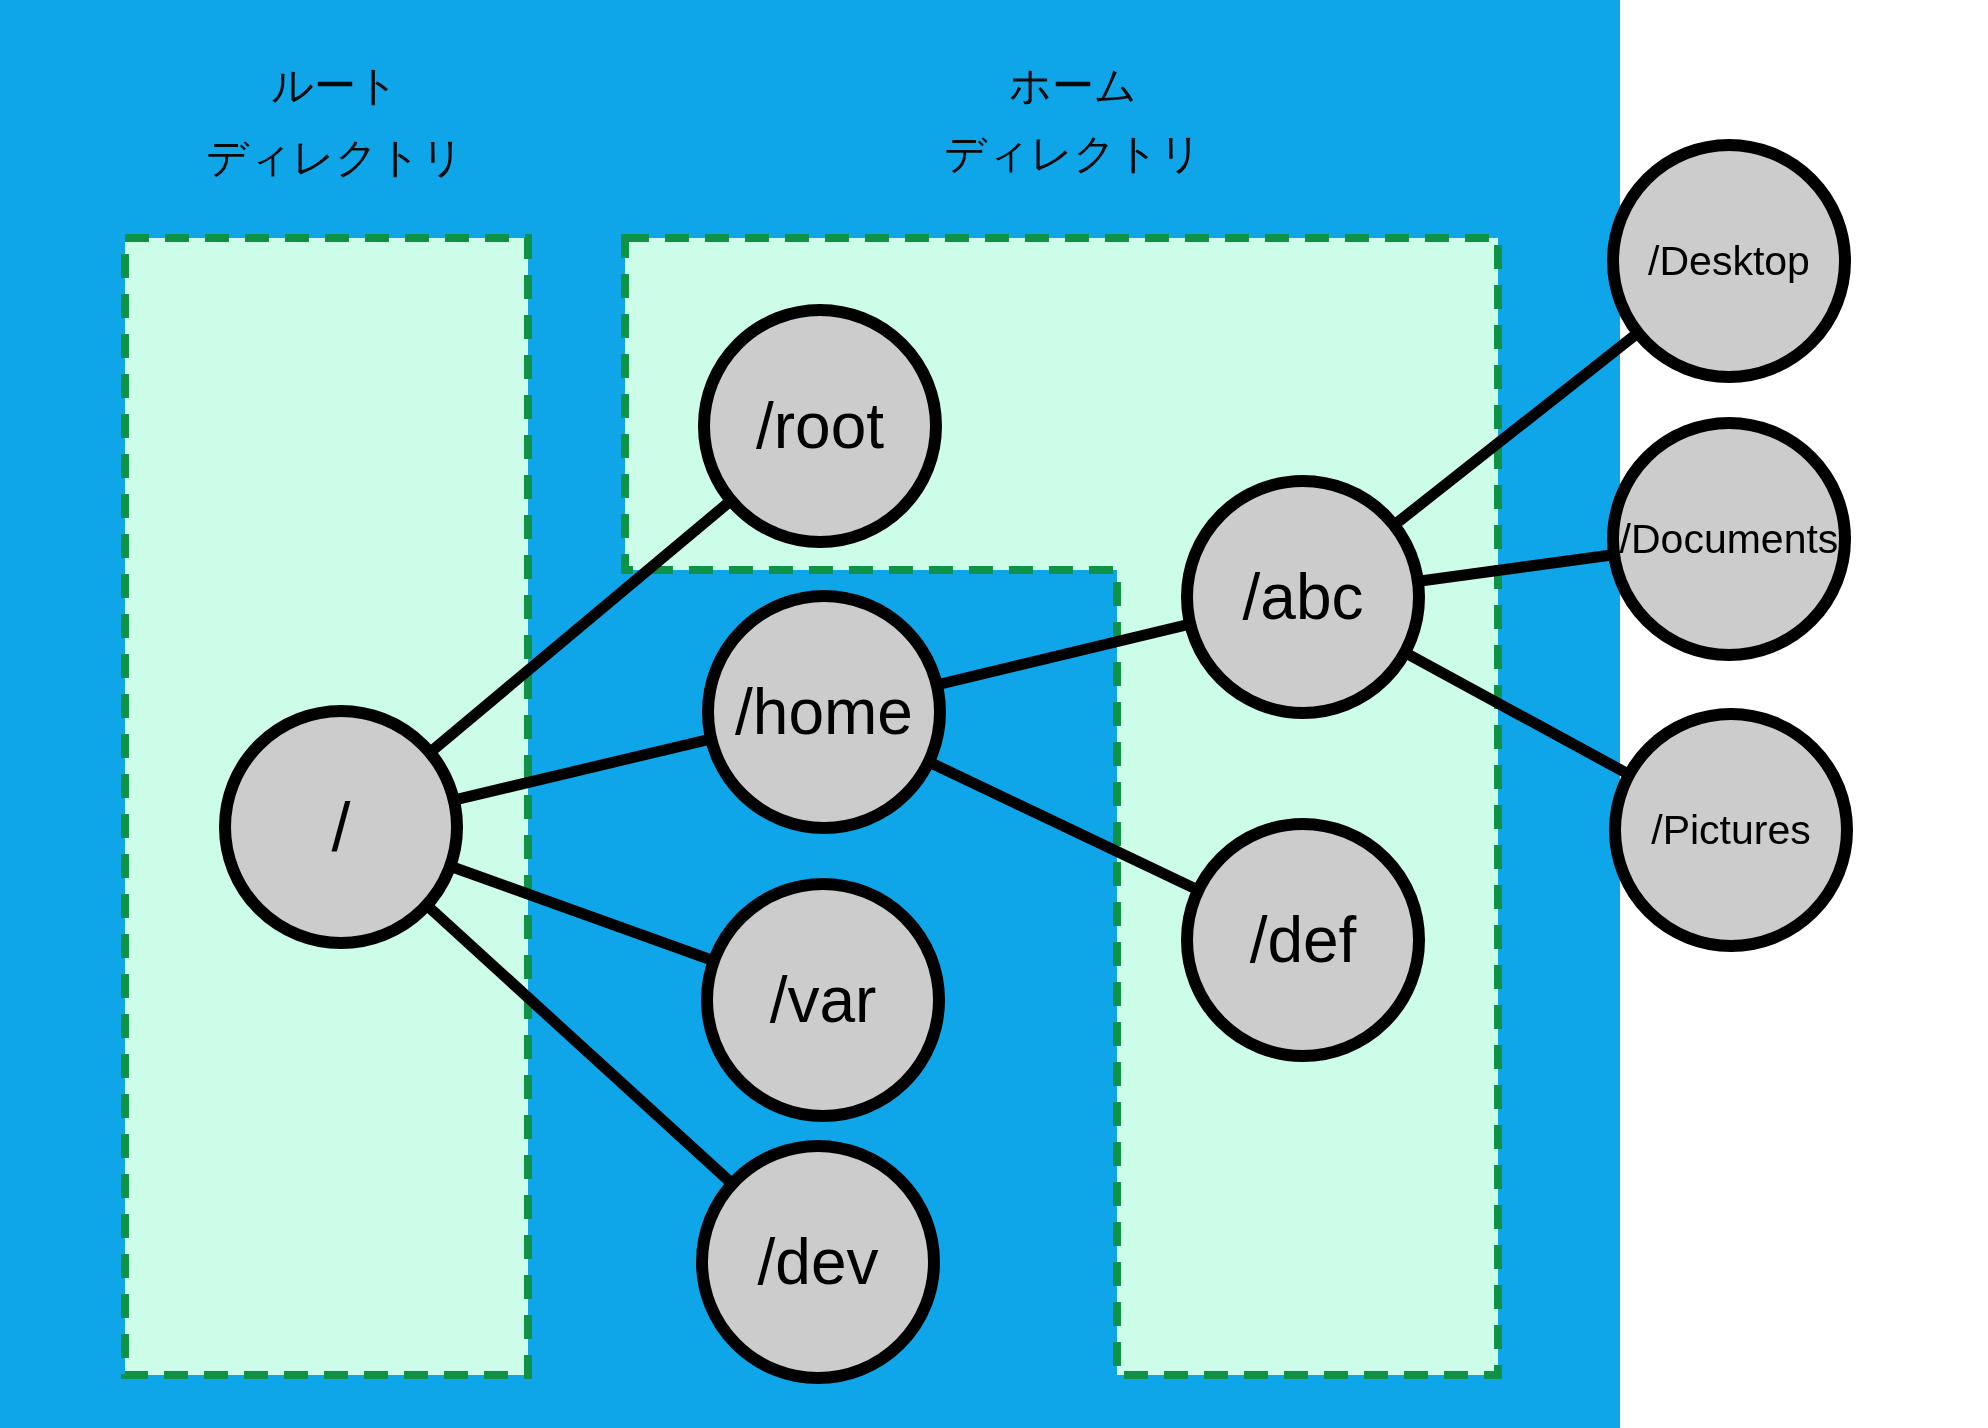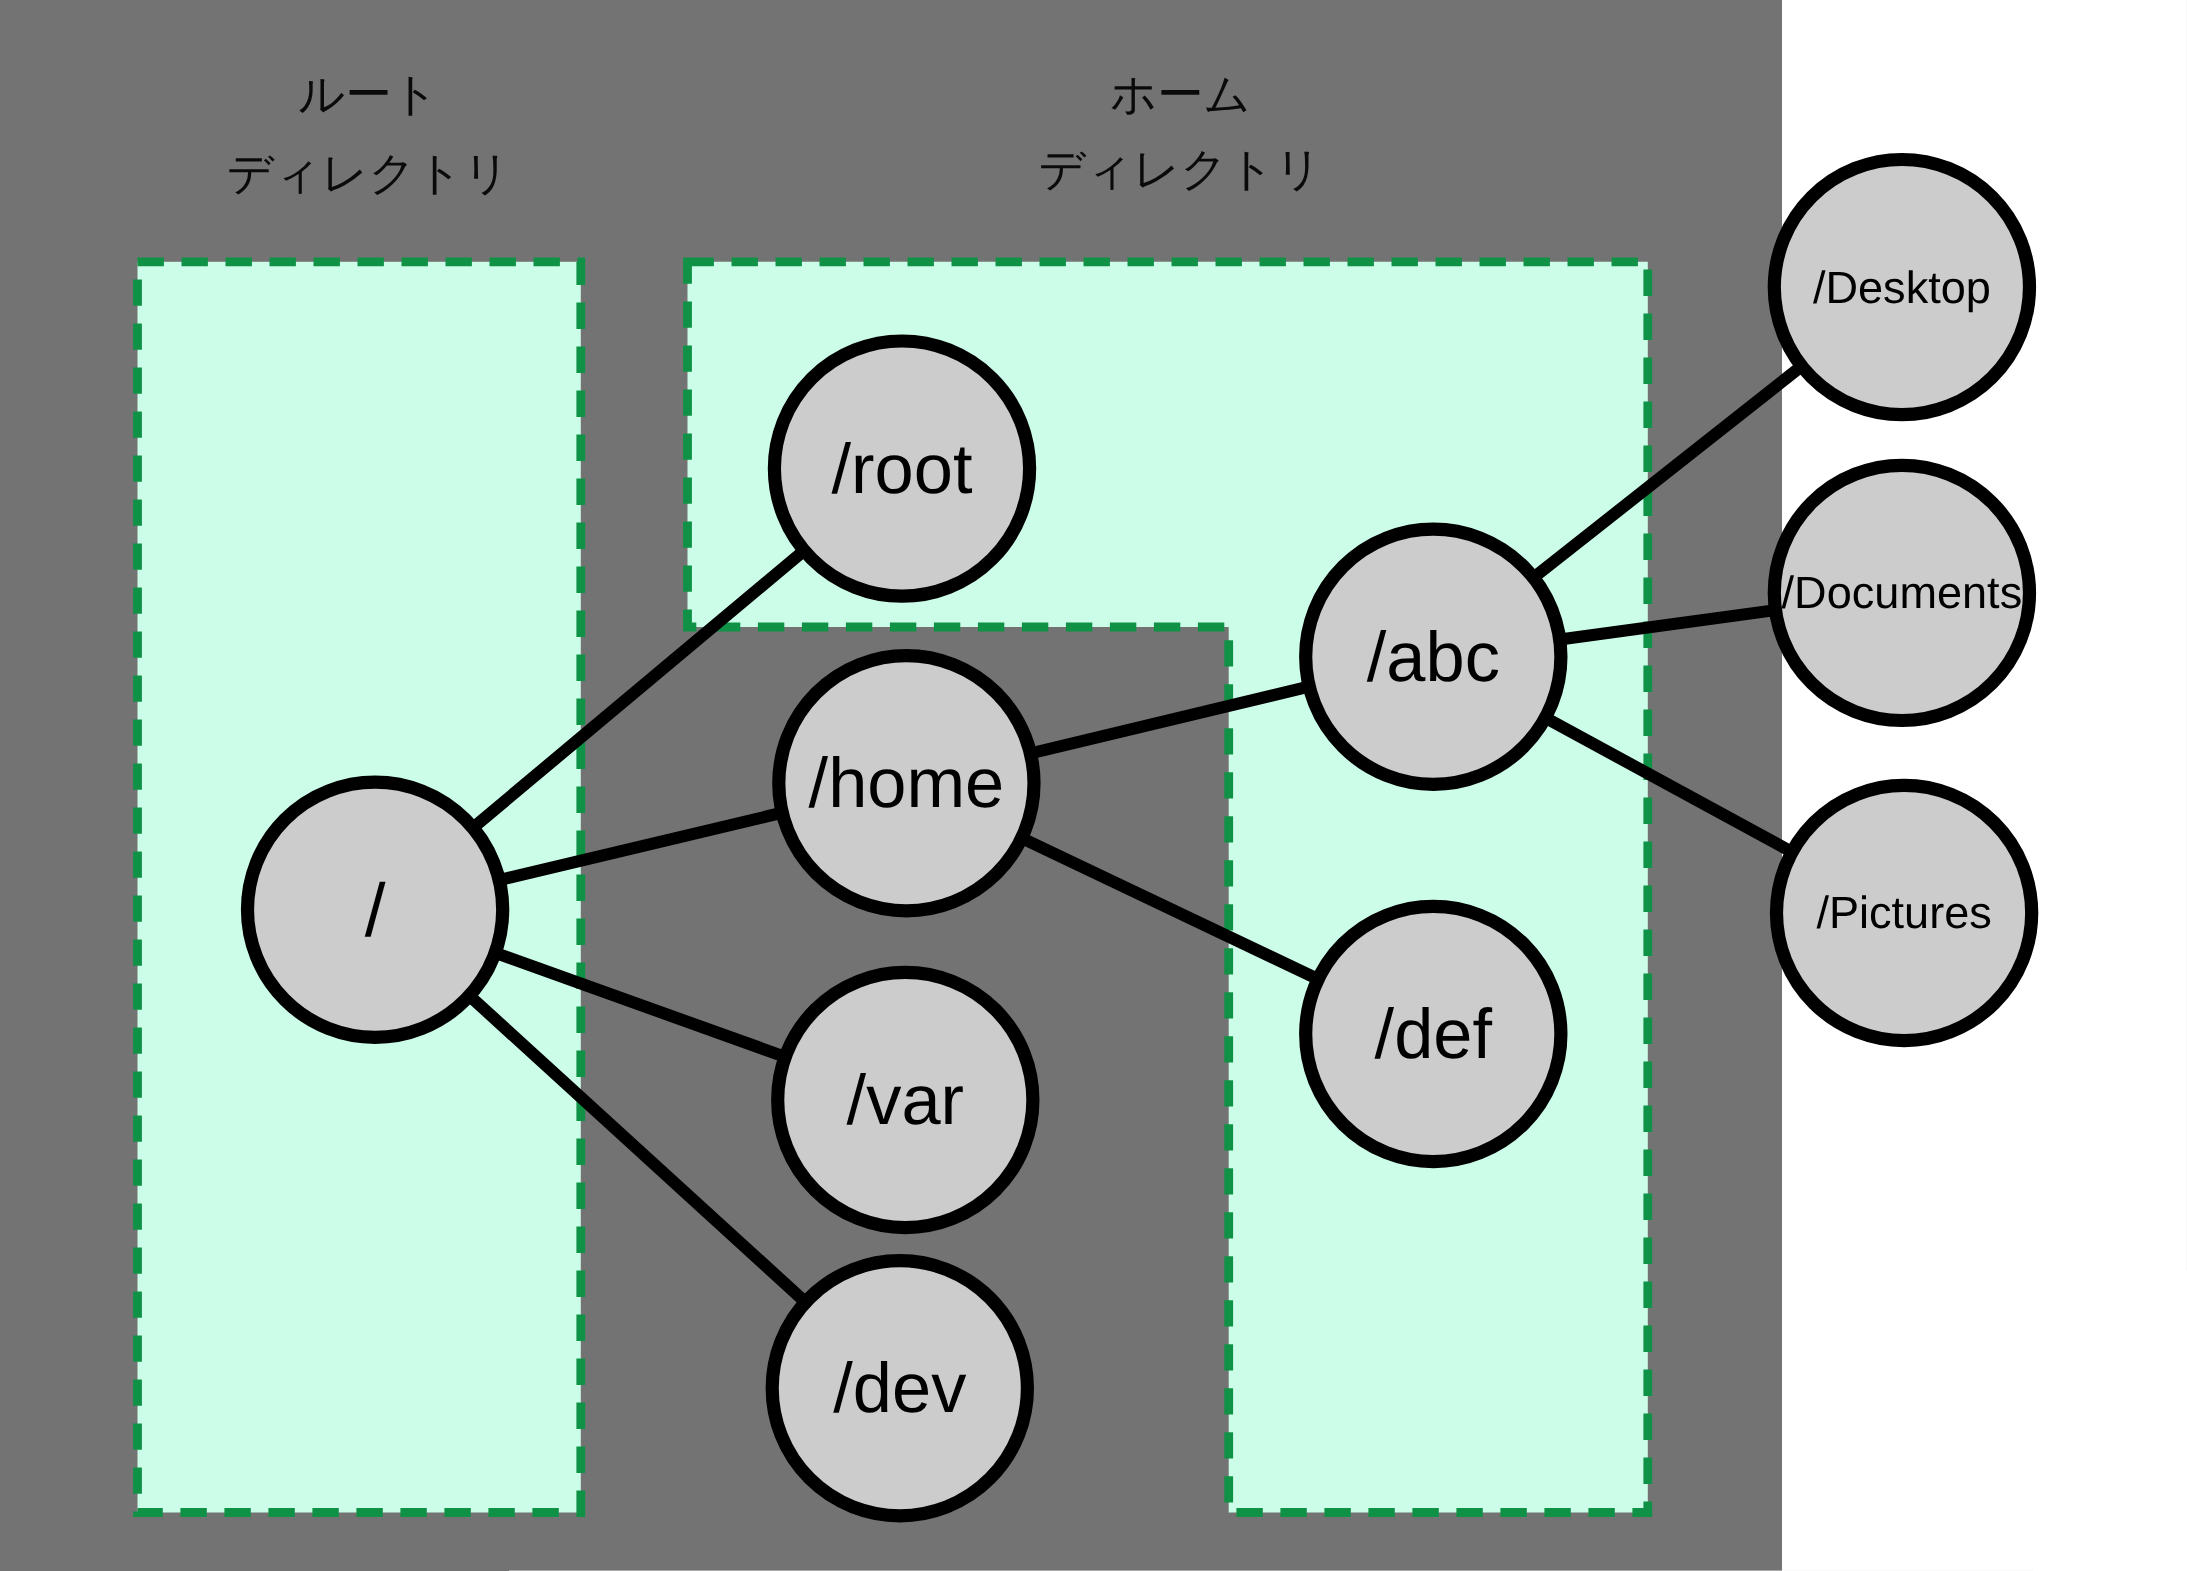--- a/index.html
+++ b/index.html
@@ -3,21 +3,21 @@
 <meta charset="utf-8">
 <style>
   html, body {
     margin: 0;
     padding: 0;
     background: #ffffff;
   }
   .canvas-wrap {
     width: 1620px;
     height: 1428px;
-    background: #737373;
+    background: #0ea5e9;
     position: relative;
     text-align: center;
   }
   svg { display: block; }
   .region {
     fill: var(--region-fill, #ccfde9);
     stroke: var(--region-border, #0f9246);
     stroke-width: 8;
     stroke-dasharray: 24 16;
   }

